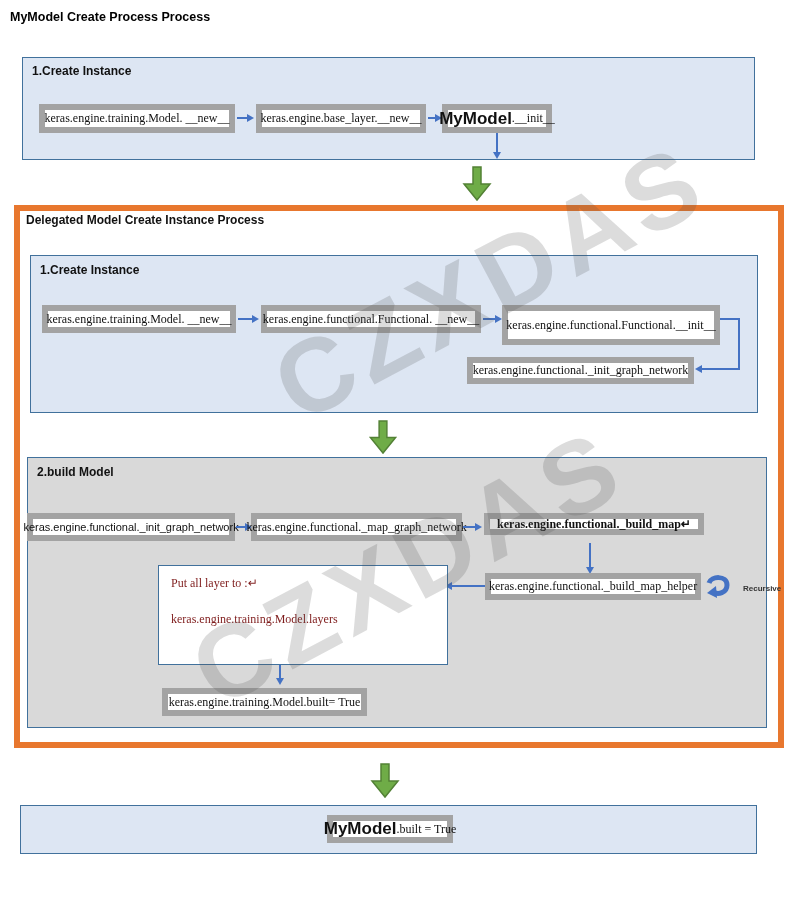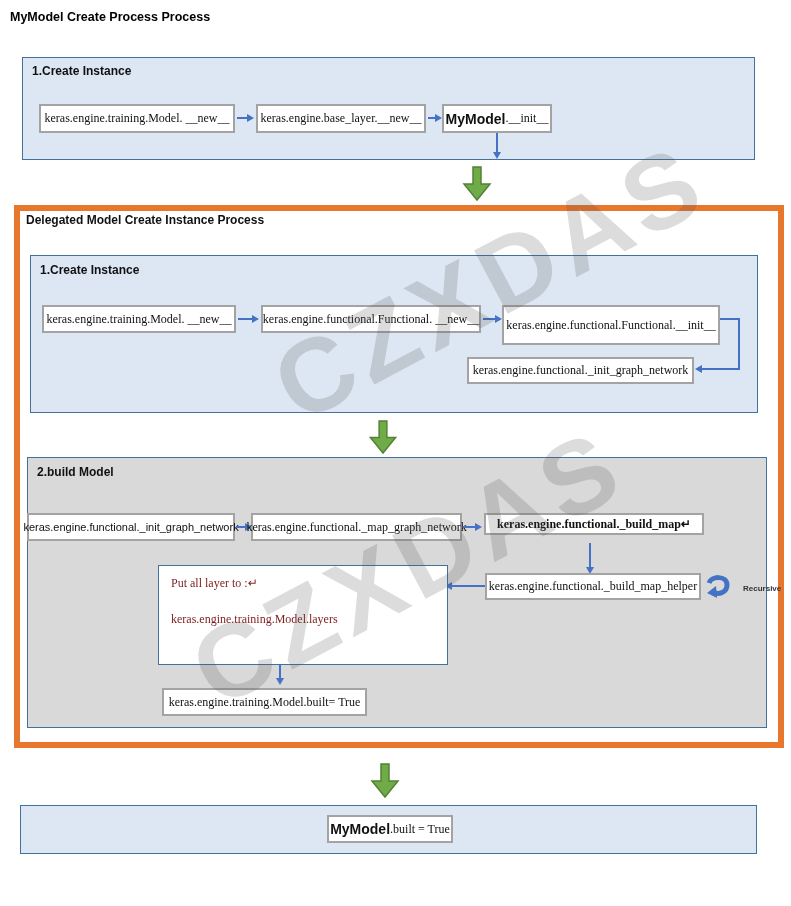--- a/index.html
+++ b/index.html
@@ -9,26 +9,26 @@
     background:#ffffff;
     font-family:"Liberation Sans",sans-serif;
     overflow:hidden;
   }
   .sec{position:absolute;background:#dde6f3;border:1px solid #41719c;box-sizing:border-box;}
   .graysec{position:absolute;background:#d9d9d9;border:1px solid #41719c;box-sizing:border-box;}
   .orange{position:absolute;border:6px solid #e8772e;background:#ffffff;box-sizing:border-box;}
   .seclabel{position:absolute;font:bold 12px "Liberation Sans",sans-serif;color:#111;white-space:nowrap;z-index:3;}
   .title{position:absolute;font:bold 12.5px "Liberation Sans",sans-serif;color:#000;white-space:nowrap;}
   .node{
-    position:absolute;background:#fff;border:2px solid #a3a3a3;box-sizing:border-box;
+    position:absolute;background:#fff;border:6px solid #a3a3a3;box-sizing:border-box;
     display:flex;align-items:center;justify-content:center;
     font:12px "Liberation Serif",serif;color:#111;white-space:nowrap;z-index:2;
   }
   .node.sans{font:11px "Liberation Sans",sans-serif;}
-  .node .bd{font-family:"Liberation Sans",sans-serif;font-weight:bold;font-size:14px;}
+  .node .bd{font-family:"Liberation Sans",sans-serif;font-weight:bold;font-size:17px;}
   .putbox{
     position:absolute;background:#fff;border:1px solid #41719c;box-sizing:border-box;
     display:flex;flex-direction:column;align-items:flex-start;gap:21px;
     padding:10px 12px;font:12px "Liberation Serif",serif;color:#7f1d1d;white-space:nowrap;z-index:2;text-align:right;
   }
   .hline,.vline{position:absolute;background:#4472c4;z-index:2;}
   .hline{height:2px;}
   .vline{width:2px;}
   .head-right{position:absolute;width:0;height:0;border-top:4px solid transparent;border-bottom:4px solid transparent;border-left:7px solid #4472c4;z-index:2;}
   .head-left{position:absolute;width:0;height:0;border-top:4px solid transparent;border-bottom:4px solid transparent;border-right:7px solid #4472c4;z-index:2;}

